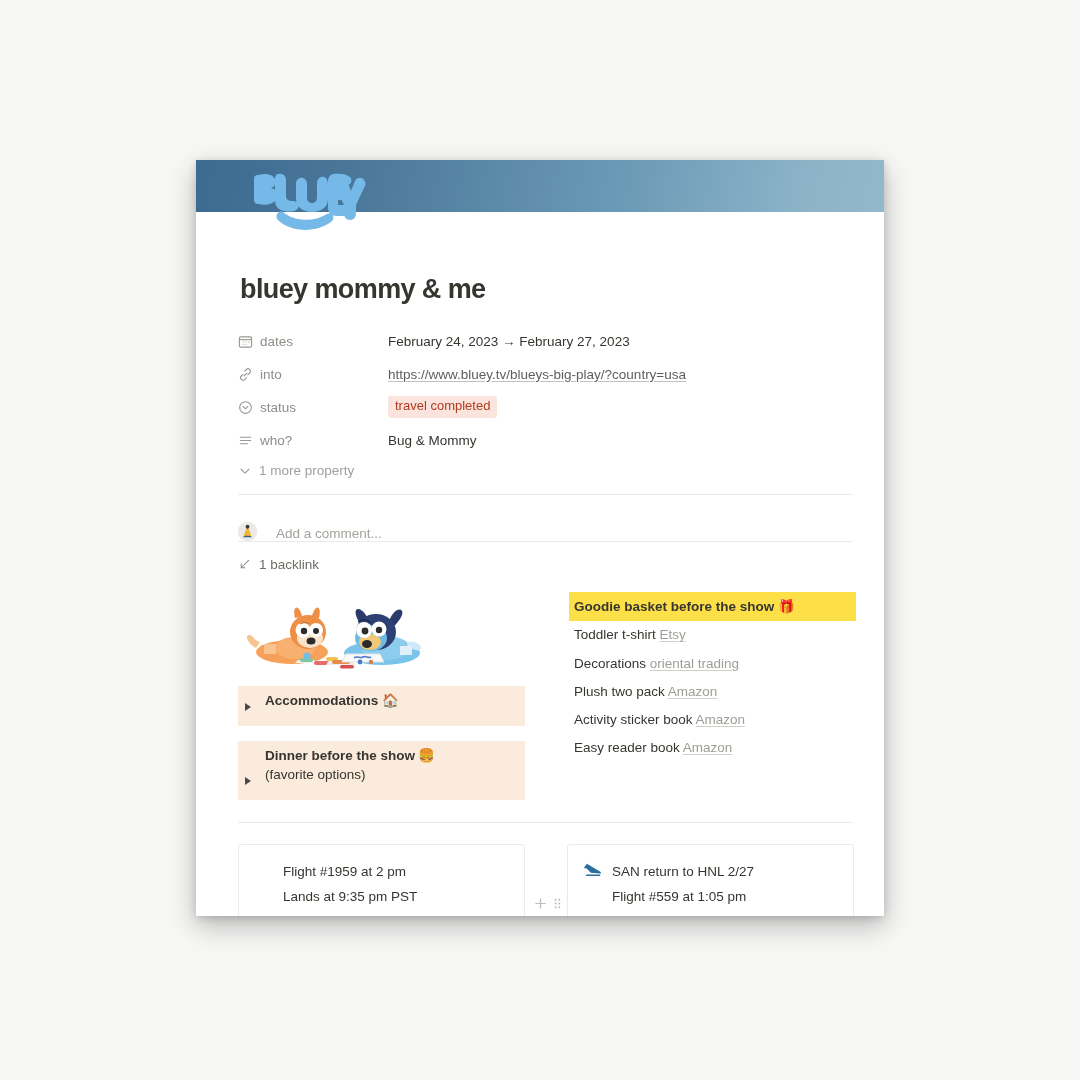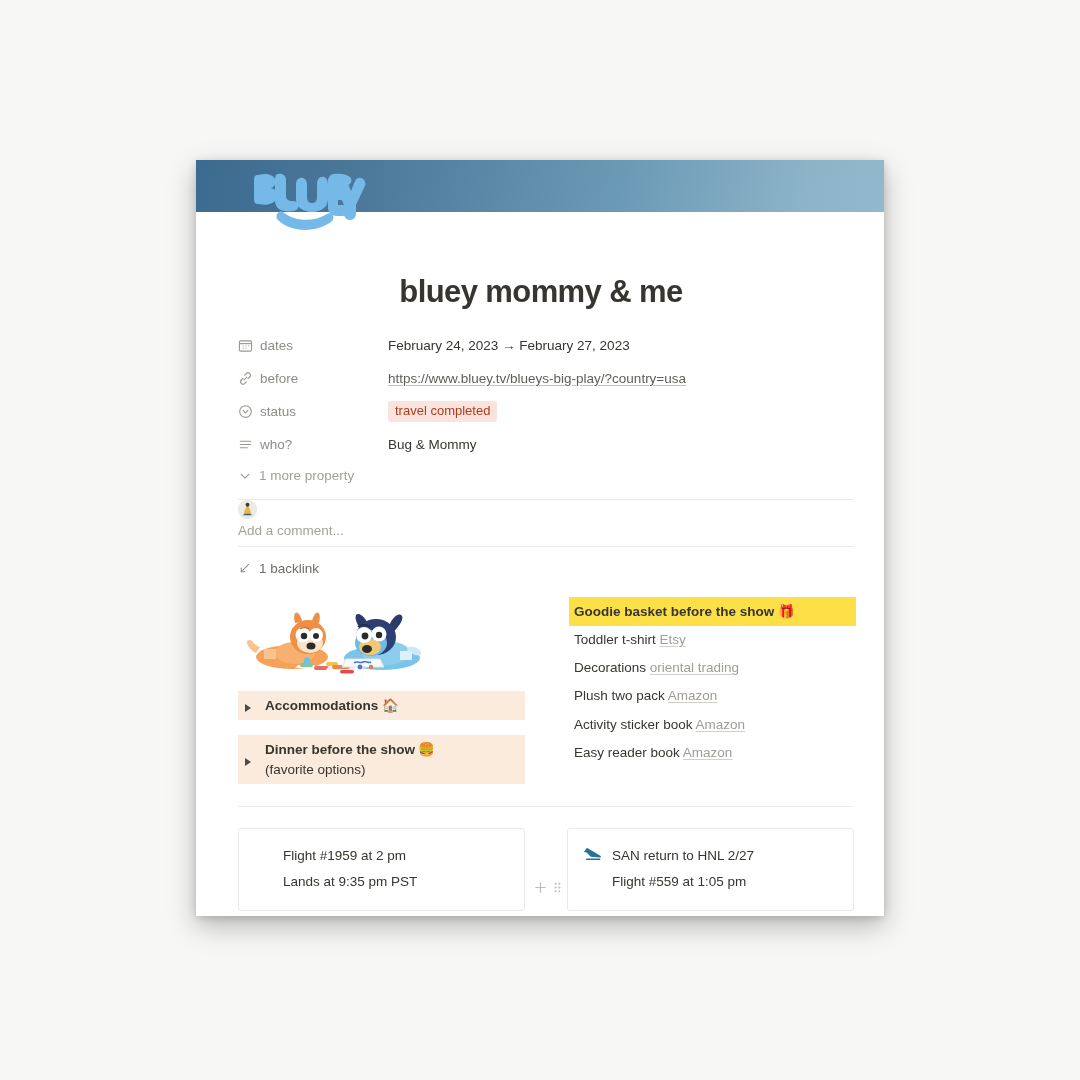--- a/index.html
+++ b/index.html
@@ -42,26 +42,25 @@
     overflow: visible;
   }
 
   
   .content {
     padding: 0 42px;
   }
   .page-title {
     margin: 0;
     padding: 62px 0 22px 2px;
-    font-size: 31px;
+    font-size: 27px;
     line-height: 1.15;
     font-weight: bold;
     letter-spacing: -0.6px;
     color: #37352f;
-    text-align: center;
   }
 
   
   .props { padding-bottom: 4px; }
   .prop-row {
     display: flex;
     align-items: center;
     min-height: 28px;
     margin-bottom: 5px;
   }
@@ -107,24 +106,23 @@
 
   .divider {
     height: 1px;
     background: #eceae6;
     width: 615px;
   }
 
   
   .comment-row {
     display: flex;
-    align-items: flex-start;
-    gap: 4px;
+    align-items: flex-end;
+    gap: 19px;
     height: 46px;
-    flex-direction: column;
   }
   .avatar {
     width: 19px; height: 19px;
     border-radius: 50%;
     flex: 0 0 19px;
     background: #e8e6e1;
     overflow: hidden;
     position: relative;
   }
   .comment-placeholder {
@@ -154,23 +152,23 @@
 
   .bluey-art {
     width: 190px;
     height: 74px;
     margin: 4px 0 16px 2px;
     position: relative;
   }
 
   .toggle-block {
     background: #faebdd;
-    padding: 5px 8px 5px 7px;
-    display: flex;
-    align-items: center;
+    padding: 5px 8px 15px 7px;
+    display: flex;
+    align-items: flex-end;
     gap: 8px;
   }
   .toggle-block + .toggle-block { margin-top: 15px; }
   .tri {
     width: 0; height: 0;
     border-left: 6px solid #4c4a45;
     border-top: 4.5px solid transparent;
     border-bottom: 4.5px solid transparent;
     margin-top: 5px;
     flex: 0 0 6px;
@@ -291,21 +289,21 @@
 
       <div class="prop-row">
         <div class="prop-label">
           <span class="ic">
             <svg viewBox="0 0 16 16" width="15" height="15" fill="none" stroke="currentColor" stroke-width="1.2" stroke-linecap="round">
                 <path d="M6.5 9.5 9.5 6.5"></path>
                 <path d="M7 4.5 8.8 2.7a2.6 2.6 0 0 1 3.7 3.7L10.7 8.2"></path>
                 <path d="M9 11.5 7.2 13.3a2.6 2.6 0 0 1-3.7-3.7L5.3 7.8"></path>
               </svg>
           </span>
-          <span>before</span>
+          <span>into</span>
         </div>
         <a class="prop-value link" href="#">https://www.bluey.tv/blueys-big-play/?country=usa</a>
       </div>
 
       <div class="prop-row">
         <div class="prop-label">
           <span class="ic">
             <svg viewBox="0 0 16 16" width="15" height="15">
                 <circle cx="8" cy="8" r="6.2" fill="none" stroke="currentColor" stroke-width="1.2"></circle>
                 <path d="M5.5 6.8 8 9.5l2.5-2.7" fill="none" stroke="currentColor" stroke-width="1.2" stroke-linecap="round" stroke-linejoin="round"></path>

